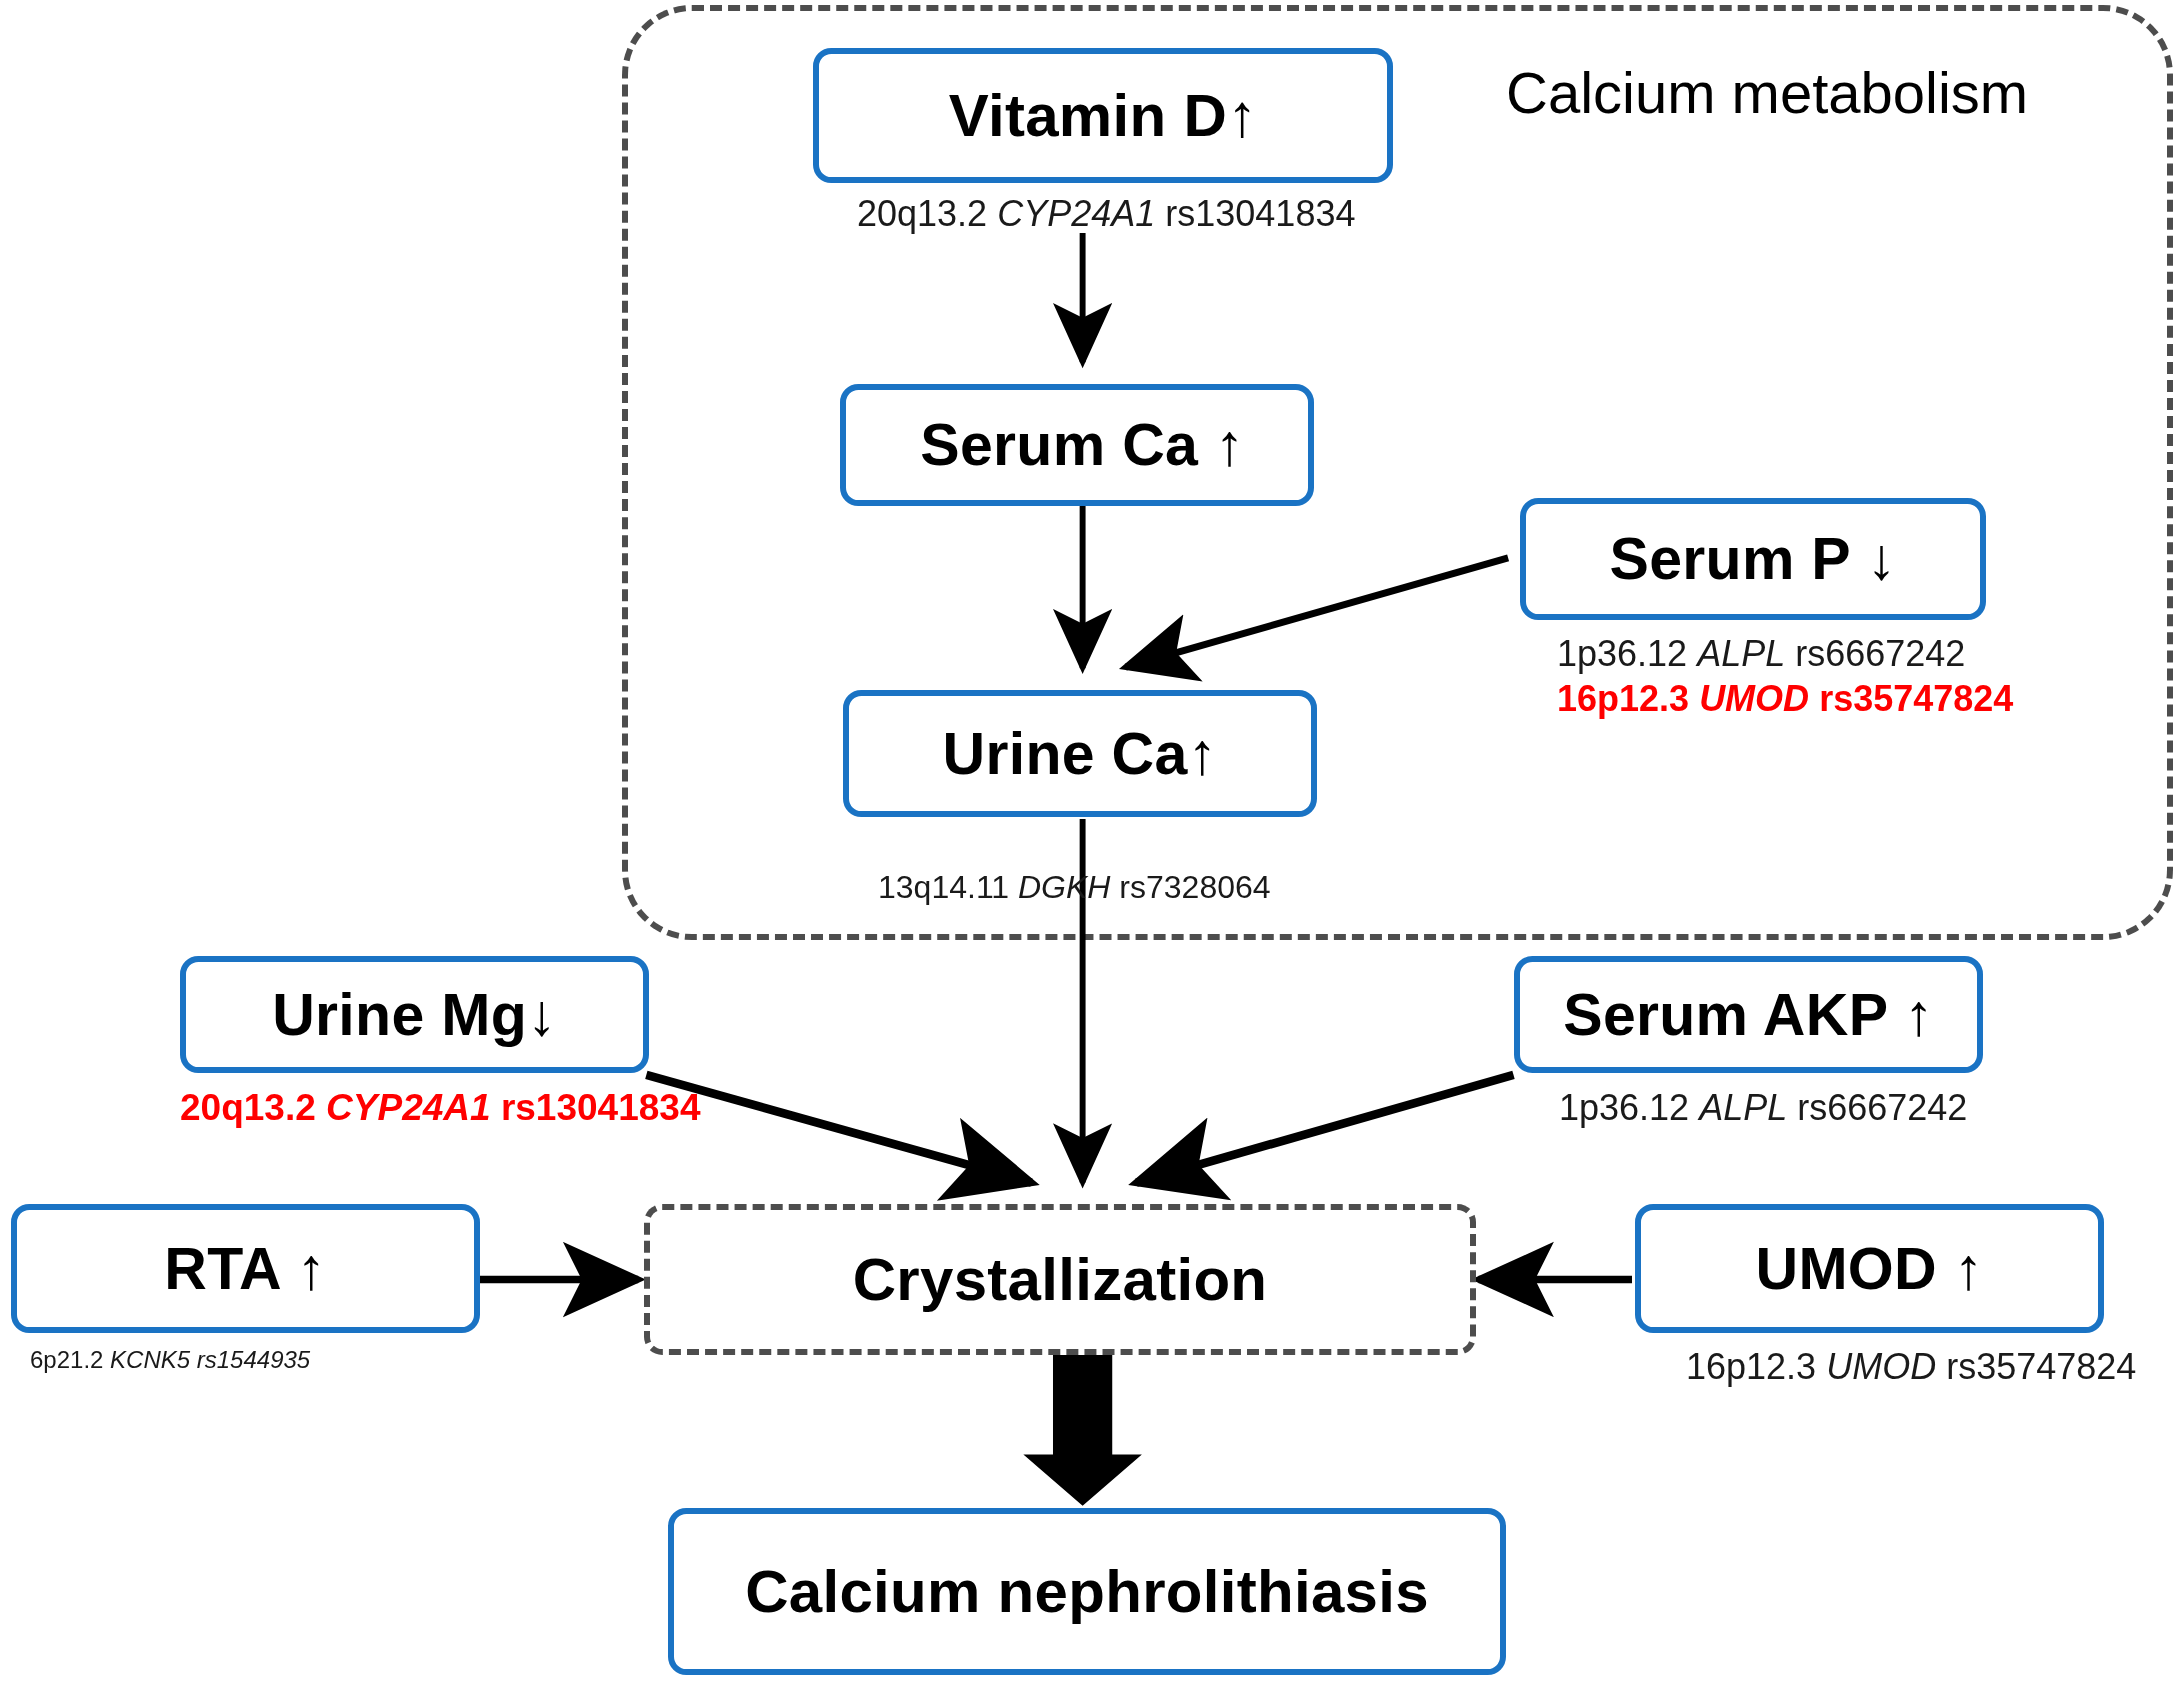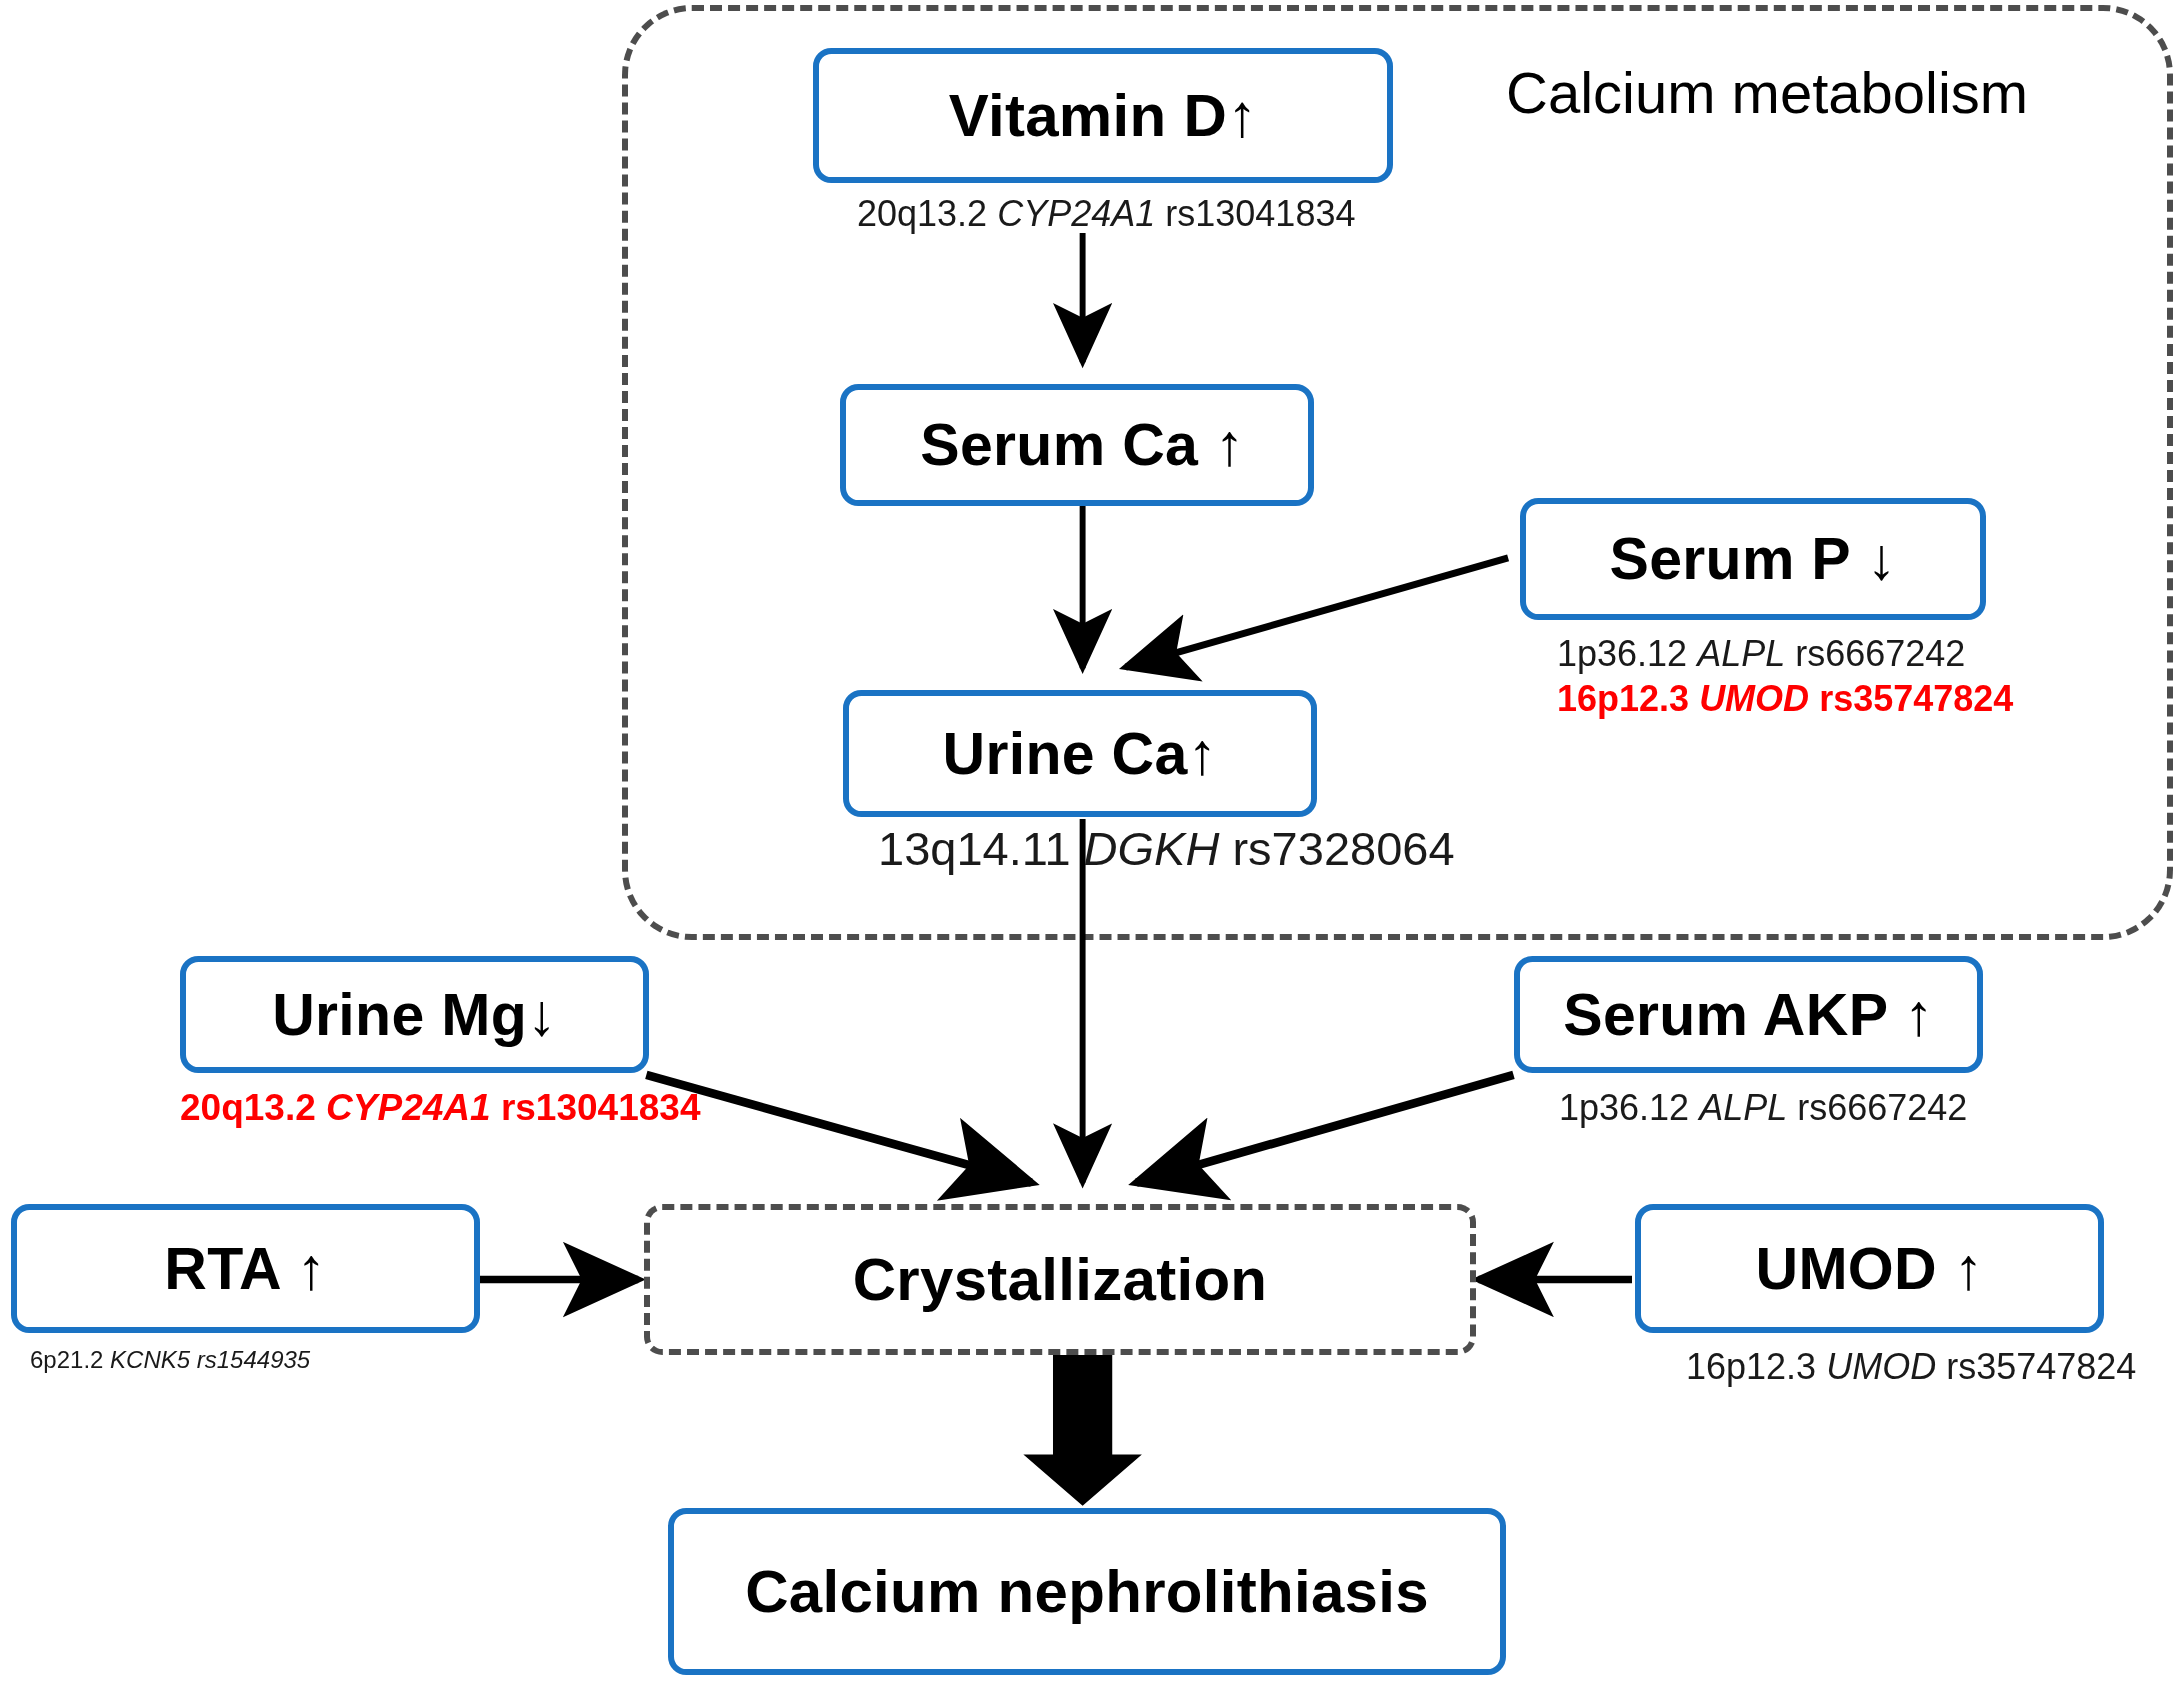--- a/index.html
+++ b/index.html
@@ -112,21 +112,21 @@
   <div class="node" style="left:813px; top:48px; width:580px; height:135px; font-size:60px;">Vitamin D↑</div>
   <div class="annot" style="left:857px; top:193px; font-size:36px;"><span>20q13.2</span>&nbsp;<span class="gene">CYP24A1</span>&nbsp;<span>rs13041834</span></div>
 
   <div class="node" style="left:840px; top:384px; width:474px; height:122px; font-size:59px;padding-left:11px;">Serum Ca ↑</div>
 
   <div class="node" style="left:1508px; top:498px; width:466px; height:122px; font-size:59px;margin-left:12px;">Serum P ↓</div>
   <div class="annot" style="left:1557px; top:633px; font-size:36px;"><span>1p36.12</span>&nbsp;<span class="gene">ALPL</span>&nbsp;<span>rs6667242</span></div>
   <div class="annot red" style="left:1557px; top:678px; font-size:36px;"><span>16p12.3</span>&nbsp;<span class="gene">UMOD</span>&nbsp;<span>rs35747824</span></div>
 
   <div class="node" style="left:843px; top:690px; width:474px; height:127px; font-size:59px;">Urine Ca↑</div>
-  <div class="annot" style="left:878px; top:821px; font-size:47px;"><span>13q14.11</span>&nbsp;<span class="gene">DGKH</span>&nbsp;<span>rs7328064</span></div>
+  <div class="annot" style="left:878px; top:869px; font-size:32px;"><span>13q14.11</span>&nbsp;<span class="gene">DGKH</span>&nbsp;<span>rs7328064</span></div>
 
   <div class="node" style="left:180px; top:956px; width:469px; height:117px; font-size:59px;">Urine Mg↓</div>
   <div class="annot red" style="left:180px; top:1087px; font-size:37px;"><span>20q13.2</span>&nbsp;<span class="gene">CYP24A1</span>&nbsp;<span>rs13041834</span></div>
 
   <div class="node" style="left:1514px; top:956px; width:469px; height:117px; font-size:59px;">Serum AKP ↑</div>
   <div class="annot" style="left:1559px; top:1087px; font-size:36px;"><span>1p36.12</span>&nbsp;<span class="gene">ALPL</span>&nbsp;<span>rs6667242</span></div>
 
   <div class="node" style="left:10.8px; top:1204px; width:469px; height:129px; font-size:59px;">RTA ↑</div>
   <div class="annot" style="left:30px; top:1346px; font-size:24px;"><span>6p21.2</span>&nbsp;<span class="gene">KCNK5</span>&nbsp;<span class="rsid-i">rs1544935</span></div>
 

